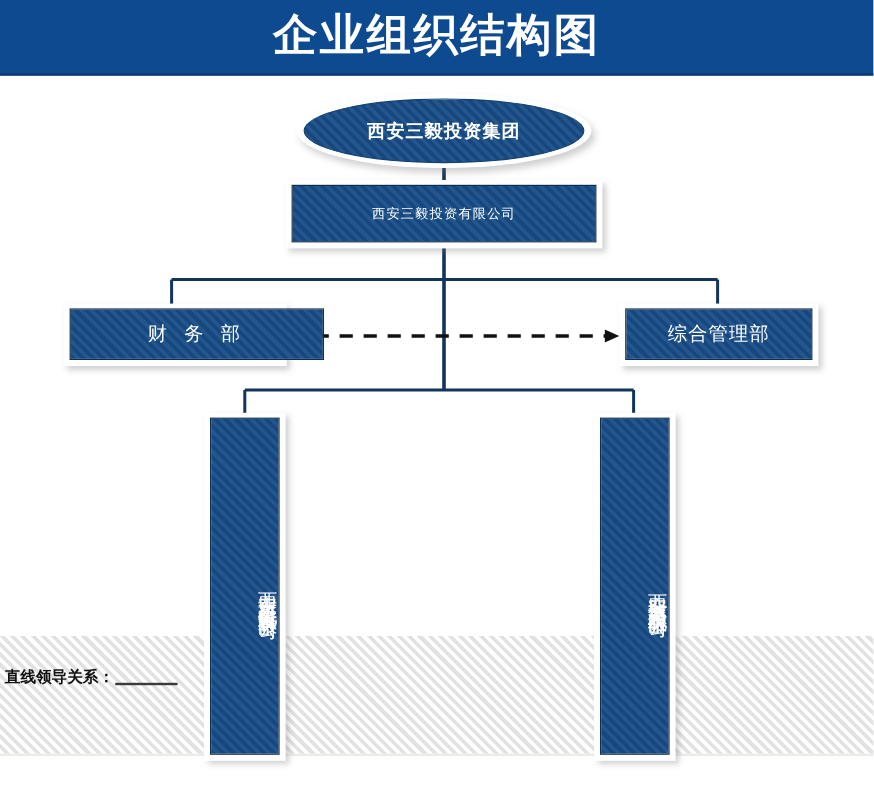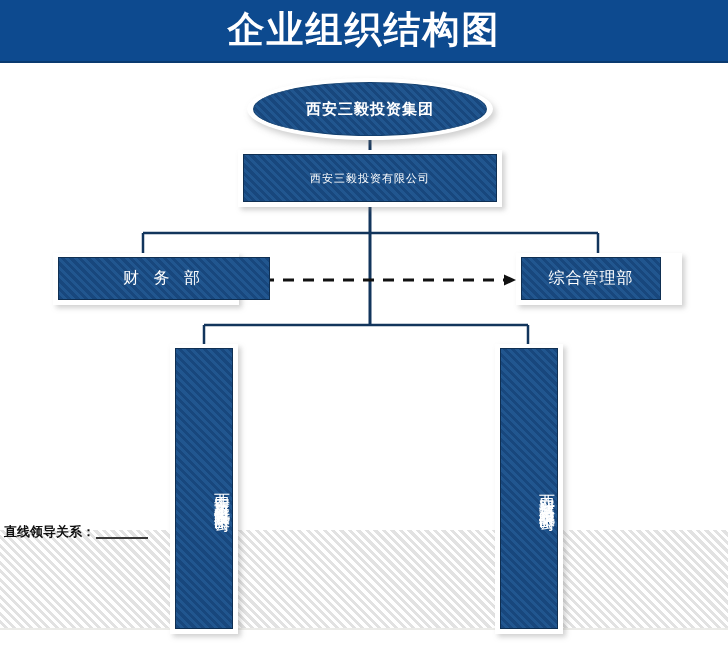--- a/index.html
+++ b/index.html
@@ -160,21 +160,21 @@
   
   #gm-frame {
     left: 516px;
     top: 253px;
     width: 166px;
     height: 52px;
   }
   #gm-node {
     left: 521px;
     top: 257px;
-    width: 140px;
+    width: 156px;
     height: 43px;
     font-size: 16px;
     letter-spacing: 1px;
   }
 
   
   #sub1-frame {
     left: 170px;
     top: 344px;
     width: 68px;
@@ -210,21 +210,21 @@
     text-orientation: upright;
     align-items: flex-start;
     justify-content: center;
     padding-top: 10px;
   }
 
   
   .legend {
     position: absolute;
     left: 4px;
-    top: 516px;
+    top: 548px;
     width: 170px;
     height: 80px;
   }
   .legend-row {
     position: absolute;
     left: 0;
     height: 20px;
     display: flex;
     align-items: center;
     white-space: nowrap;

